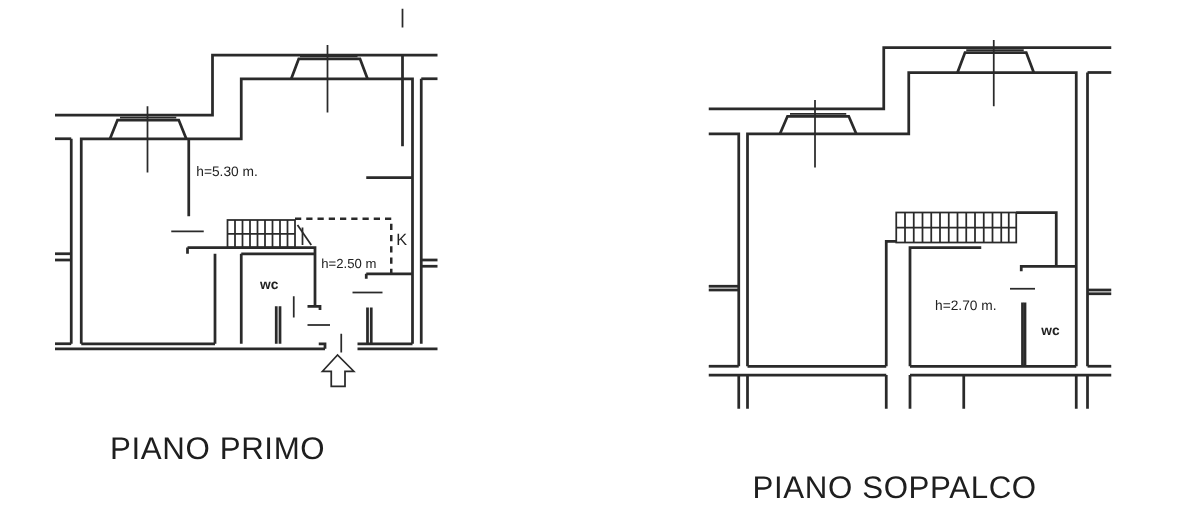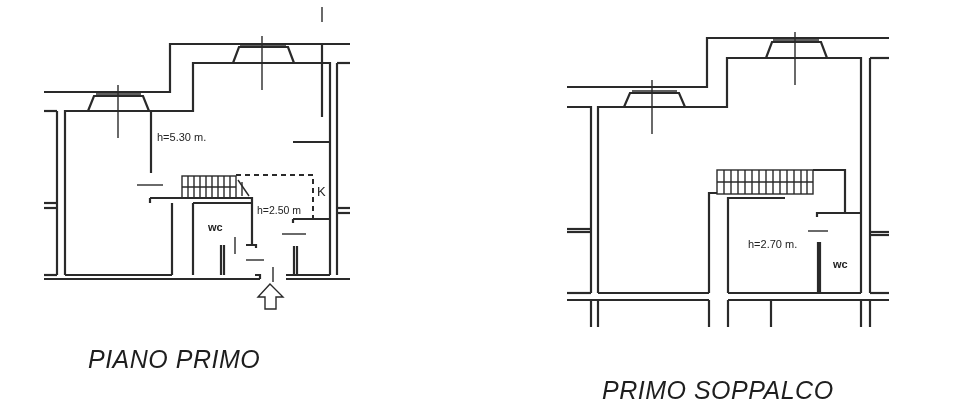--- a/index.html
+++ b/index.html
@@ -2,21 +2,21 @@
 <html><head>
 <meta charset="utf-8">
 <style>
   html, body { margin:0; padding:0; background:#ffffff; }
   body { width:960px; height:415px; position:relative; overflow:hidden; font-family:"Liberation Sans", sans-serif; }
   svg { position:absolute; left:0; top:0; }
   .wall { stroke:#2a2a2a; stroke-width:2.2; fill:none; }
   .thin { stroke:#2a2a2a; stroke-width:1.4; fill:none; }
   .dash { stroke:#2a2a2a; stroke-width:2; fill:none; stroke-dasharray:5 4; }
   .lbl { font-family:"Liberation Sans", sans-serif; fill:#222; }
-  .plan-title { position:absolute; font-size:25px; color:#1e1e1e; letter-spacing:0.5px; font-family:"Liberation Sans", sans-serif;font-style:italic; }
+  .plan-title { position:absolute; font-size:25px; color:#1e1e1e; letter-spacing:0.5px; font-family:"Liberation Sans", sans-serif; }
 </style>
 </head>
 <body>
 
 <svg width="960" height="415" viewBox="0 0 960 415">
 
   <g>
 
     <path class="wall" d="M44 92 H170 V44 H350"></path>
     <path class="wall" d="M65 275 V111 H193 V63 H330 V92"></path>
@@ -153,13 +153,13 @@
     <path class="wall" d="M771 300 V327"></path>
     <path class="wall" d="M861 300 V327"></path>
     <path class="wall" d="M870 300 V327"></path>
 
     <text class="lbl" x="748" y="248" font-size="11">h=2.70 m.</text>
     <text class="lbl" x="833" y="268" font-size="11" font-weight="bold">wc</text>
   </g>
 </svg>
 
 <div class="plan-title" style="left:88px; top:345px;">PIANO PRIMO</div>
-<div class="plan-title" style="left:602px; top:376px;">PRIMO SOPPALCO</div>
+<div class="plan-title" style="left:602px; top:376px;">PIANO SOPPALCO</div>
 
 </body></html>

